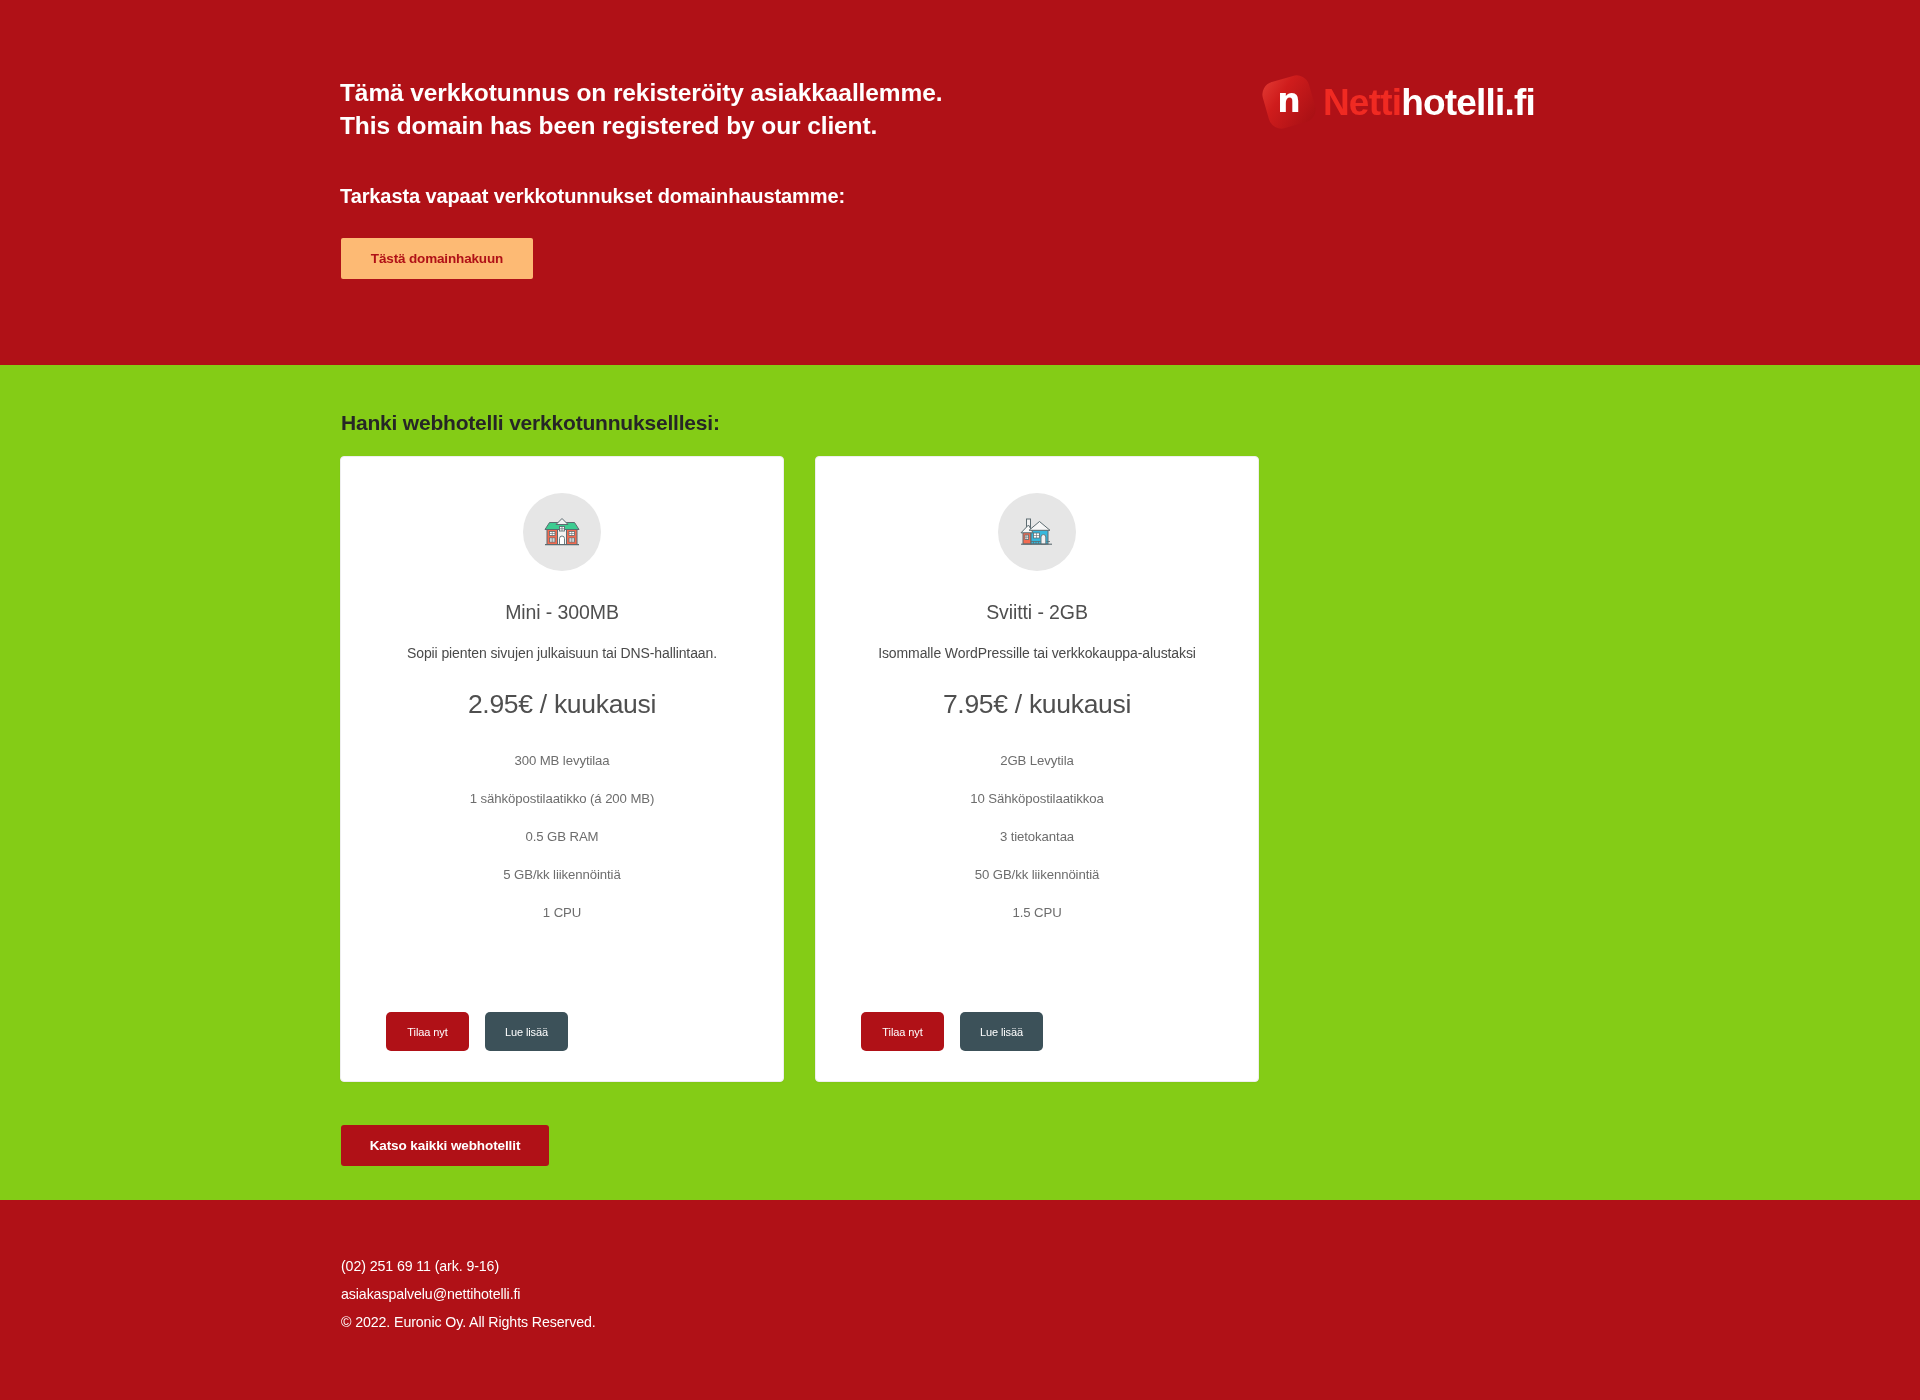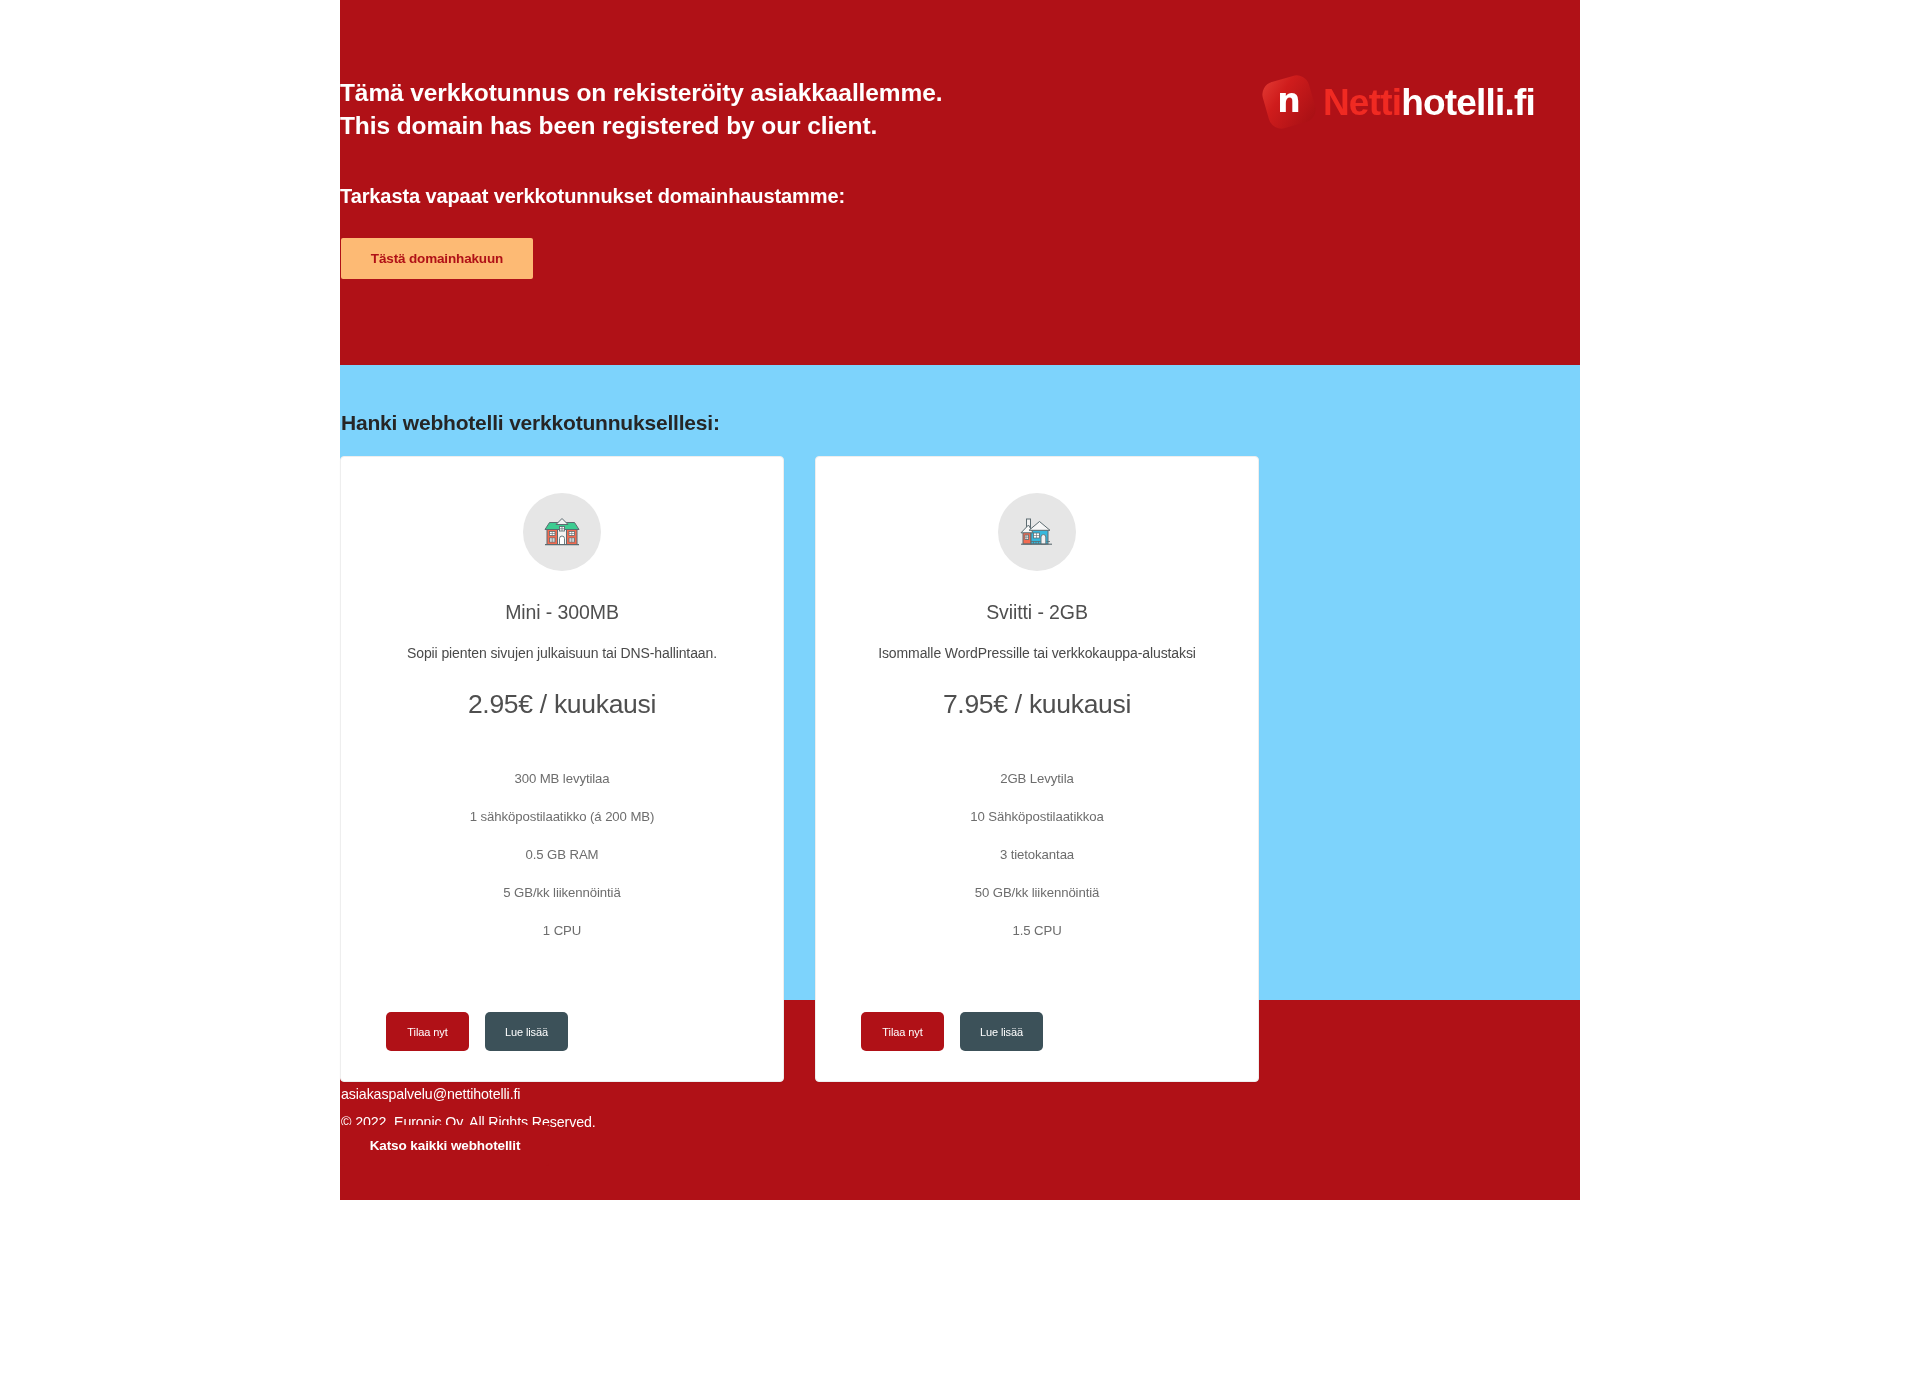--- a/index.html
+++ b/index.html
@@ -7,25 +7,24 @@
   html, body {
     width: 1920px;
     height: 1400px;
     background: #ffffff;
     font-family: "Liberation Sans", sans-serif;
     overflow: hidden;
   }
 
   .page {
     width: 1920px;
-    height: 1200px;
+    height: 1400px;
     position: relative;
     display: flex;
     flex-direction: column;
-    align-items: center;
   }
 
   
   .header {
     background: #b01117;
     height: 365px;
     position: relative;
     flex: 0 0 365px;
   }
 
@@ -122,21 +121,21 @@
     letter-spacing: -0.8px;
     line-height: 1;
     white-space: nowrap;
   }
   .logo-text .a { color: #f02a22; }
   .logo-text .b { color: #ffffff; }
 
   
   .main {
     flex: 1 1 auto;
-    background: #7dd3fc;
+    background: #84cc16;
     position: relative;
   }
   .main-inner {
     width: 1240px;
     margin: 0 auto;
     position: relative;
     height: 100%;
   }
 
   .section-title {
@@ -197,21 +196,21 @@
     letter-spacing: -0.1px;
     text-align: center;
     margin-bottom: 28px;
     white-space: nowrap;
   }
 
   .plan-price {
     font-size: 26.5px;
     color: #4f4f4f;
     letter-spacing: -0.3px;
-    margin-bottom: 45px;
+    margin-bottom: 27px;
     white-space: nowrap;
   }
 
   .features {
     list-style: none;
     width: 100%;
     text-align: center;
     margin-bottom: 34px;
   }
   .features li {

